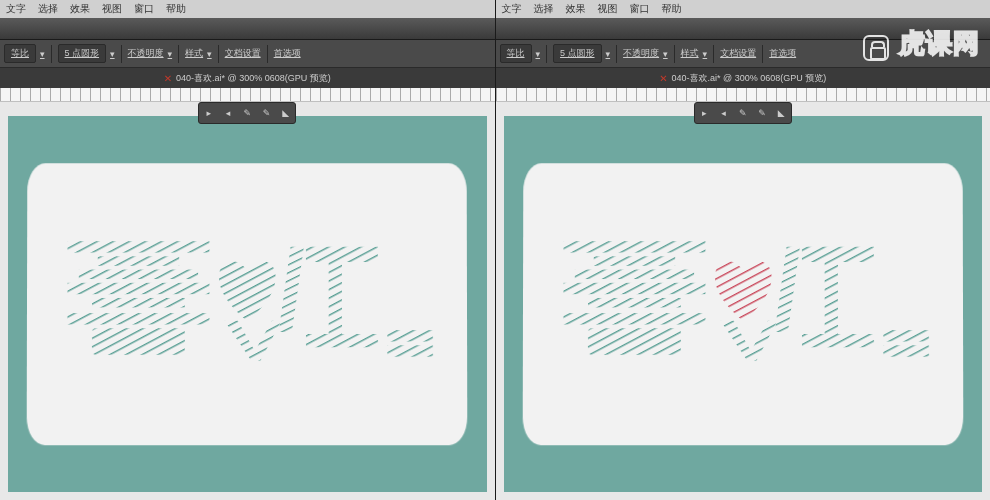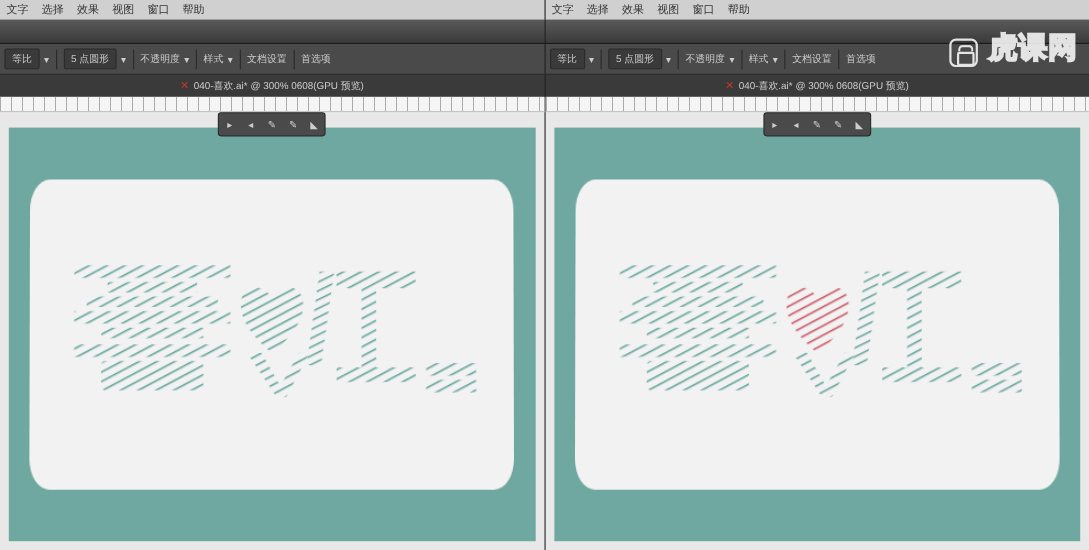--- a/index.html
+++ b/index.html
@@ -6,21 +6,21 @@
     body { width: 990px; height: 500px; background: #2a2a2a; font-family: "Microsoft YaHei", sans-serif; overflow: hidden; display: flex; }
     
     .panel { flex: 1; display: flex; flex-direction: column; position: relative; }
     .panel-left { border-right: 1px solid #1a1a1a; }
     
     .menubar { height: 18px; background: #d0d0d0; display: flex; align-items: center; padding: 0 6px; gap: 12px; font-size: 10px; color: #333; }
     .menu-item { cursor: default; }
     
     .topbar { height: 22px; background: linear-gradient(#5a5a5a, #3a3a3a); border-bottom: 1px solid #1a1a1a; }
     
-    .controlbar { height: 28px; background: #4a4a4a; display: flex; align-items: center; padding: 0 4px; gap: 4px; font-size: 9px; color: #ccc; border-bottom: 1px solid #2a2a2a; }
+    .controlbar { height: 28px; background: #4a4a4a; display: flex; align-items: center; padding: 0 4px; gap: 4px; font-size: 9px; color: #ccc; border-bottom: 1px solid #2a2a2a; text-decoration: underline; }
     .ctrl-btn { background: #3a3a3a; border: 1px solid #2a2a2a; padding: 2px 6px; font-size: 9px; color: #ccc; border-radius: 2px; }
     .ctrl-sep { width: 1px; height: 18px; background: #2a2a2a; margin: 0 2px; }
     
     .tabbar { height: 20px; background: #3a3a3a; display: flex; align-items: center; justify-content: center; font-size: 9px; color: #ccc; }
     .tab-label { display: flex; align-items: center; gap: 4px; }
     .tab-x { color: #c0392b; font-size: 10px; }
     
     .canvas-wrap { flex: 1; background: #e8e8e8; position: relative; overflow: hidden; padding: 28px 8px 8px; }
     .ruler-h { position: absolute; top: 0; left: 0; right: 0; height: 14px; background: #f5f5f5; border-bottom: 1px solid #c0c0c0; }
     .ruler-h::after { content: ""; position: absolute; inset: 0; background: repeating-linear-gradient(90deg, #aaa 0 1px, transparent 1px 10px); }

